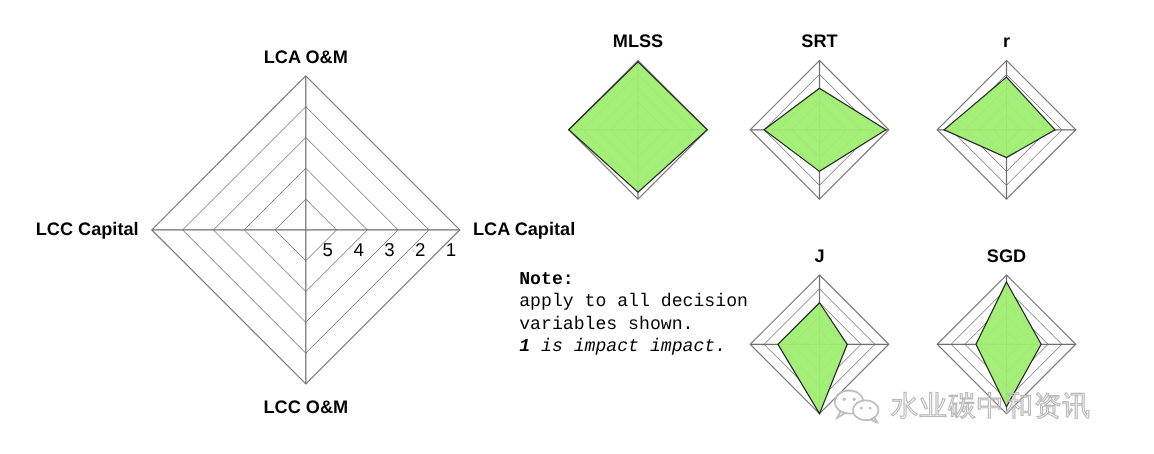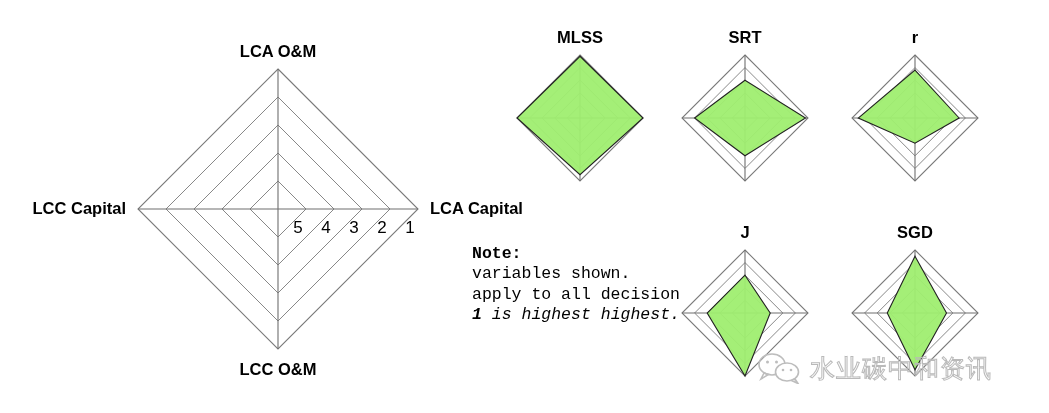--- a/index.html
+++ b/index.html
@@ -68,21 +68,21 @@
   }
   .note-line-em b {
     font-style: italic;
     font-weight: bold;
   }
   .watermark {
     position: absolute;
     left: 757px;
     top: 352px;
     display: flex;
-    align-items: flex-start;
+    align-items: flex-end;
     gap: 7px;
     pointer-events: none;
   }
   .wm-text {
     font-family: "DejaVu Sans", sans-serif;
     font-size: 25px;
     color: rgba(255,255,255,0.0);
     -webkit-text-stroke: 1px #b9b9b9;
     letter-spacing: 1px;
     white-space: nowrap;
@@ -180,23 +180,23 @@
         <text x="580" y="43" text-anchor="middle" class="chart-title">MLSS</text>
         <text x="745" y="43" text-anchor="middle" class="chart-title">SRT</text>
         <text x="915" y="43" text-anchor="middle" class="chart-title">r</text>
         <text x="745" y="238" text-anchor="middle" class="chart-title">J</text>
         <text x="915" y="238" text-anchor="middle" class="chart-title">SGD</text>
       </g>
   </svg>
 
   <div class="note-box">
     <span class="note-heading">Note:</span>
+    <span class="note-line">apply to all decision</span>
     <span class="note-line">variables shown.</span>
-    <span class="note-line">apply to all decision</span>
-    <span class="note-line-em"><b>1</b><span> is highest highest.</span></span>
+    <span class="note-line-em"><b>1</b><span> is impact impact.</span></span>
   </div>
 
   <div class="watermark">
     <span>
       <svg width="46" height="32" viewBox="0 0 46 32">
         <ellipse cx="15" cy="12.5" rx="13" ry="10.5" fill="none" stroke="#bdbdbd" stroke-width="1.6"></ellipse>
         <path d="M7 21 L4 27 L11.5 22.5 Z" fill="none" stroke="#bdbdbd" stroke-width="1.6"></path>
         <circle cx="10.5" cy="10" r="1.5" fill="#bdbdbd"></circle>
         <circle cx="19.5" cy="10" r="1.5" fill="#bdbdbd"></circle>
         <ellipse cx="30" cy="20" rx="11.5" ry="9" fill="#ffffff" stroke="#bdbdbd" stroke-width="1.6"></ellipse>

